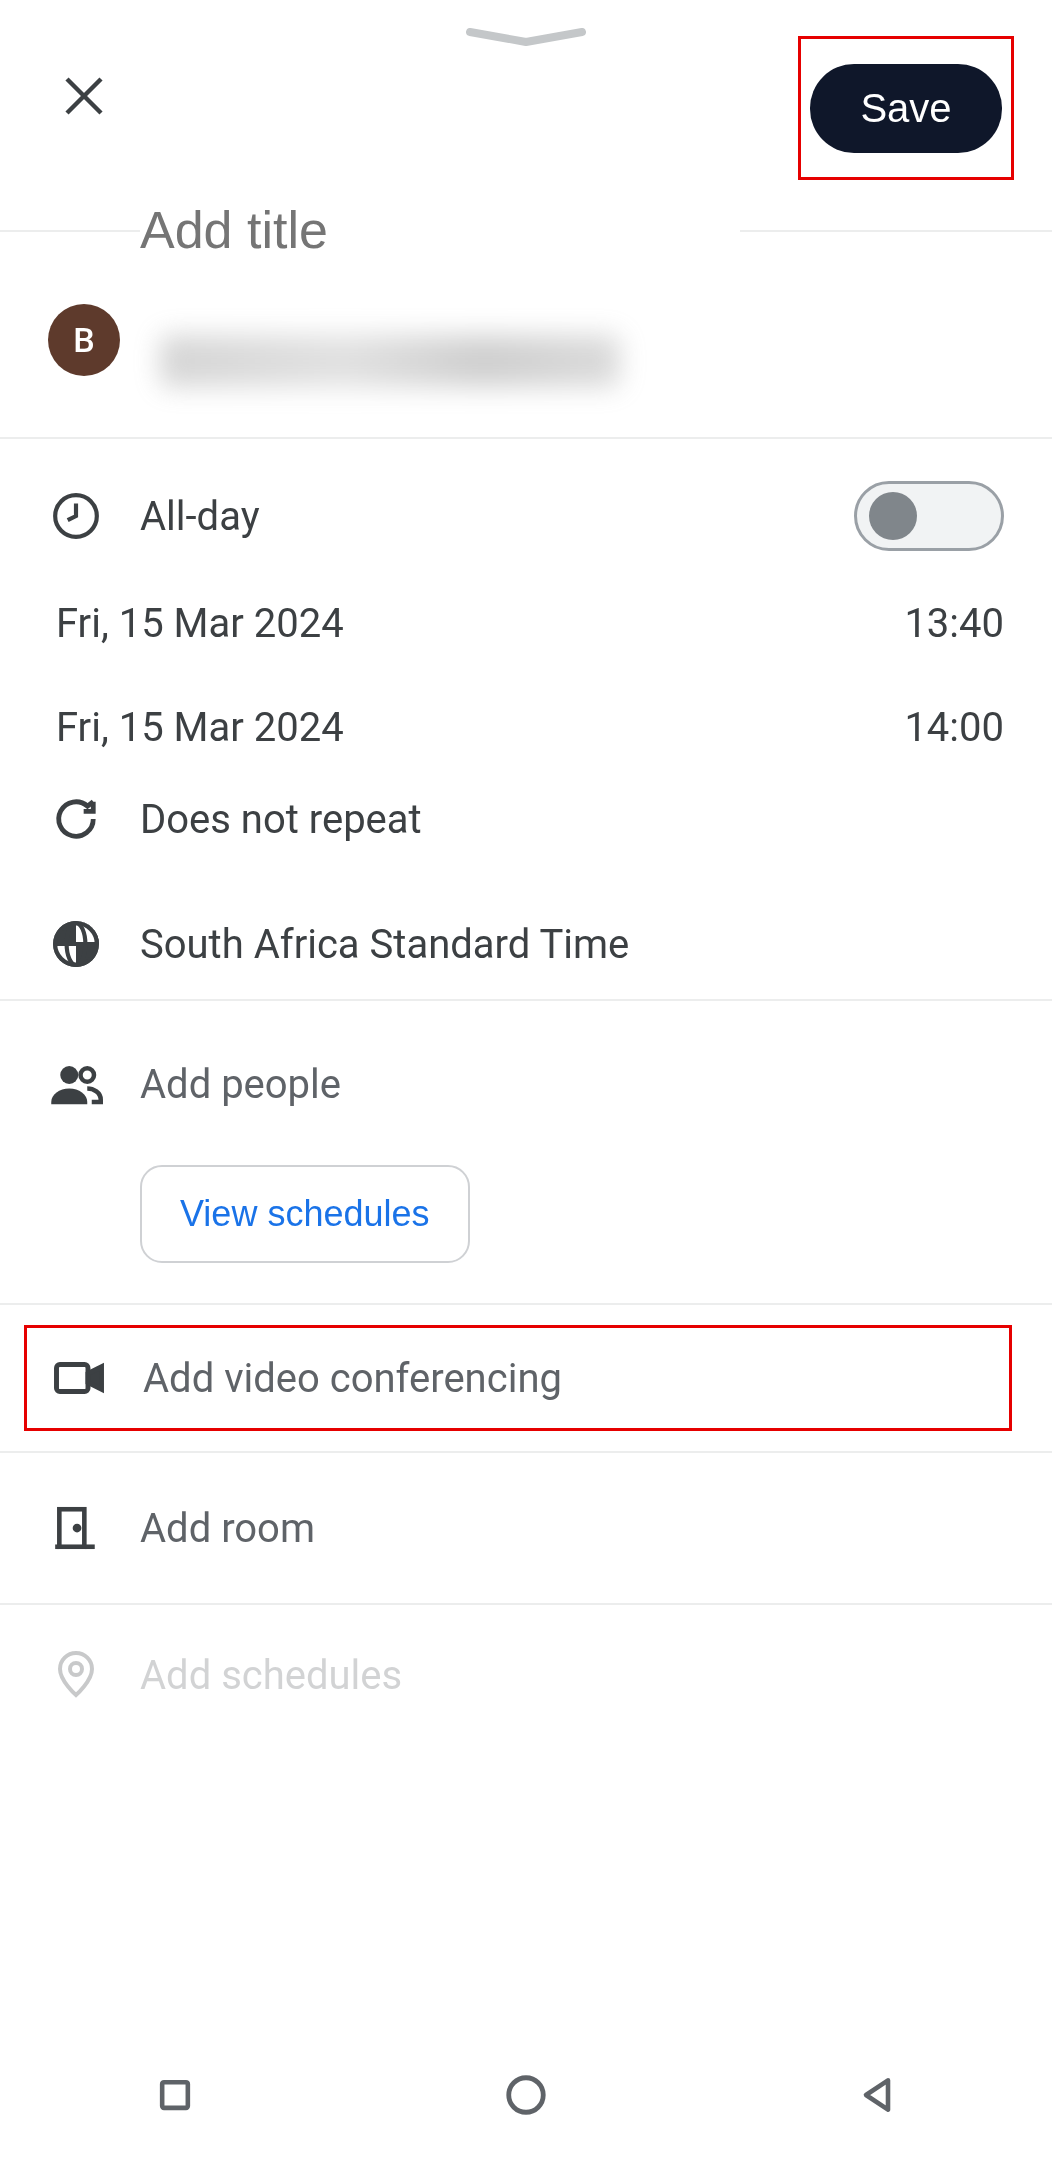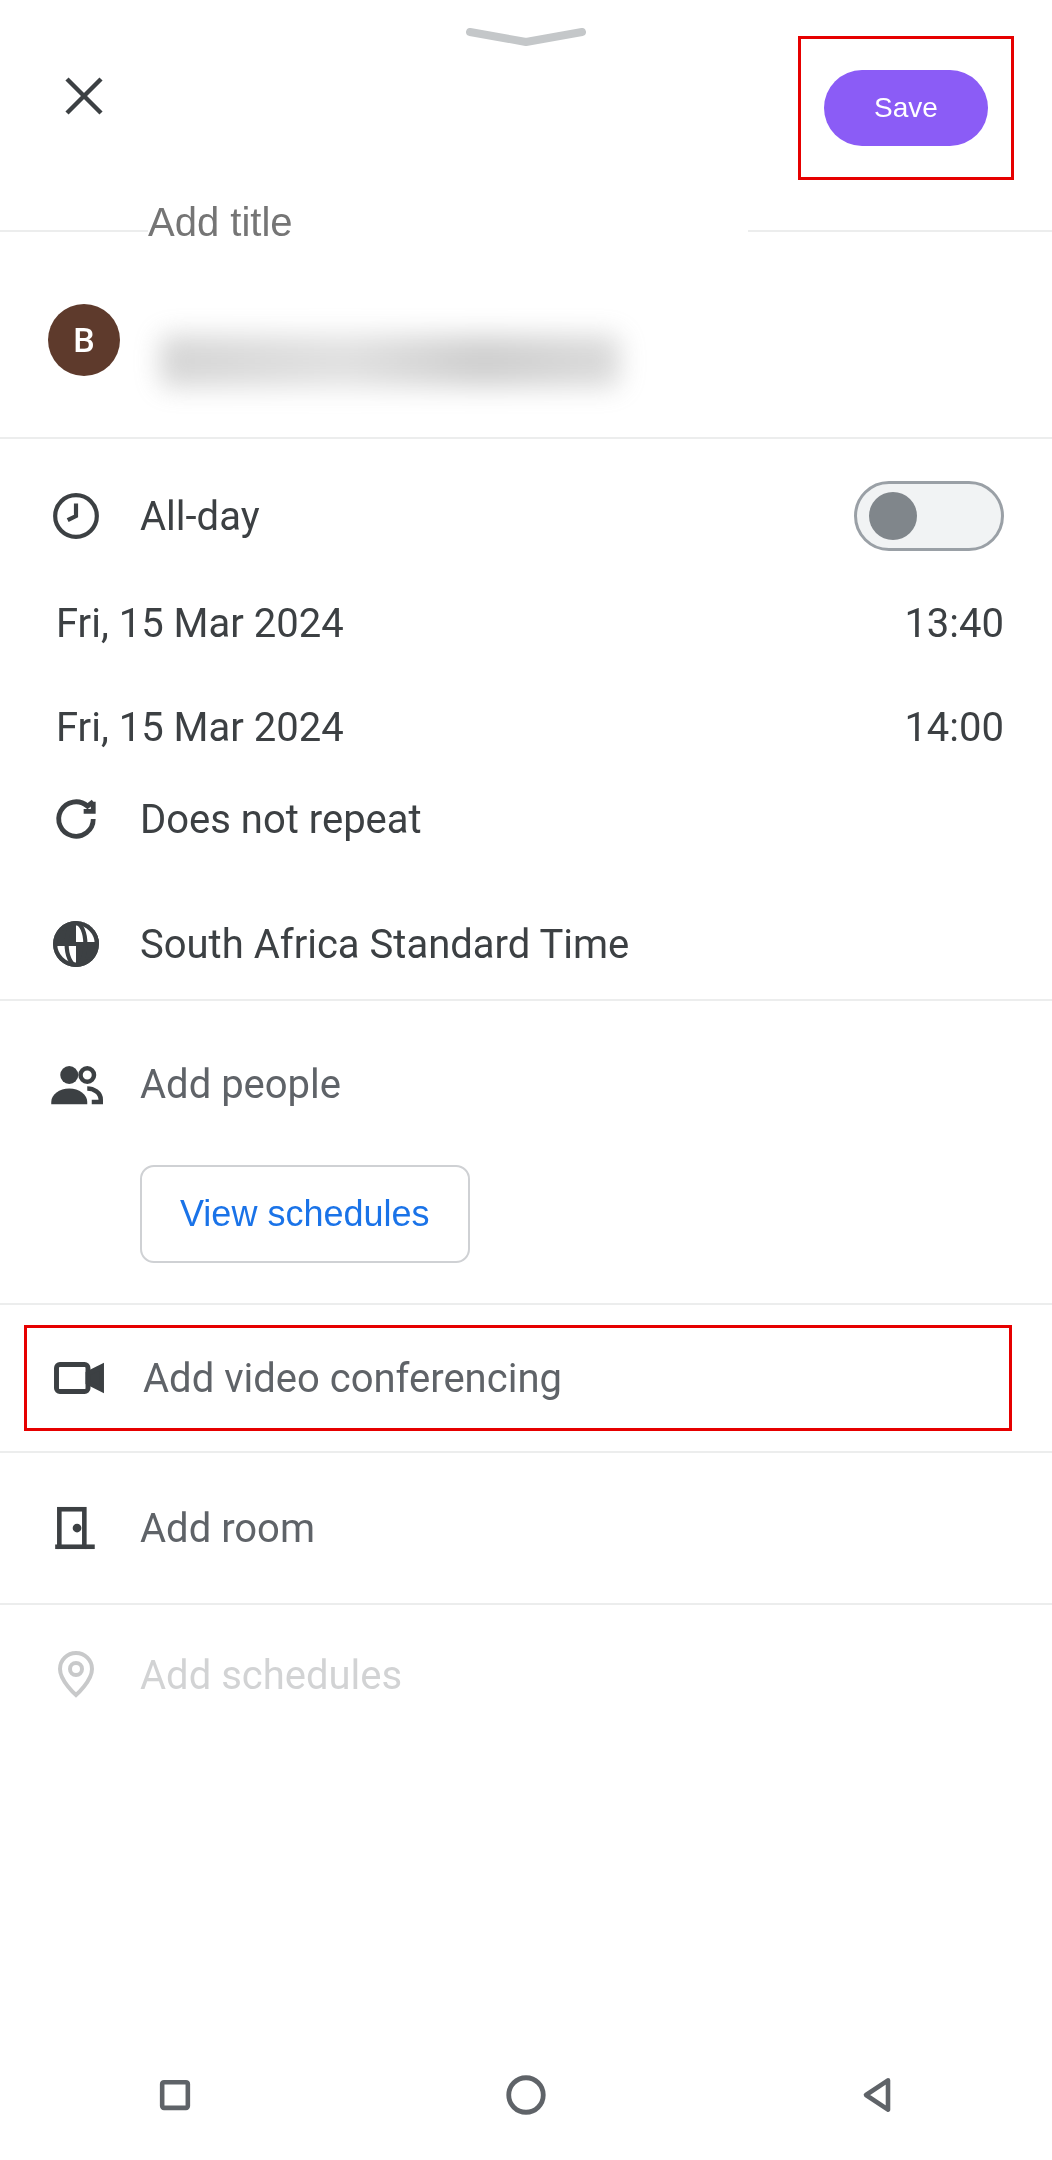--- a/index.html
+++ b/index.html
@@ -42,35 +42,35 @@
     top: 36px;
     right: 38px;
     width: 216px;
     height: 144px;
     border: 3px solid #e60000;
     display: flex;
     align-items: center;
     justify-content: center;
   }
   .save-btn {
-    background: #8b5cf6;
+    background: #0f172a;
     color: #fff;
     border: none;
-    font-size: 28px;
+    font-size: 40px;
     font-weight: 500;
     padding: 22px 50px;
     border-radius: 44px;
     cursor: pointer;
   }
   .title-input {
     position: absolute;
     top: 170px;
-    left: 148px;
+    left: 140px;
     right: 40px;
-    font-size: 40px;
+    font-size: 52px;
     color: #ec4899;
     border: none;
     outline: none;
     width: 600px;
     padding: 30px 0 70px 0;
   }
   .section-divider {
     border-top: 2px solid #eceded;
   }
   .calendar-section {
@@ -164,21 +164,21 @@
     padding-left: 56px;
     padding-right: 48px;
     display: flex;
     align-items: center;
     min-height: 104px;
   }
   .indent-row .row-label { flex: 1; }
   .view-sched {
     margin: 26px 0 40px 140px;
     border: 2px solid #cfd1d4;
-    border-radius: 14px;
+    border-radius: 22px;
     background: #fff;
     color: #1a73e8;
     font-size: 36px;
     font-weight: 500;
     padding: 26px 38px;
     cursor: pointer;
   }
   .video-highlight {
     border: 3px solid #e60000;
     margin: 20px 40px 20px 24px;

